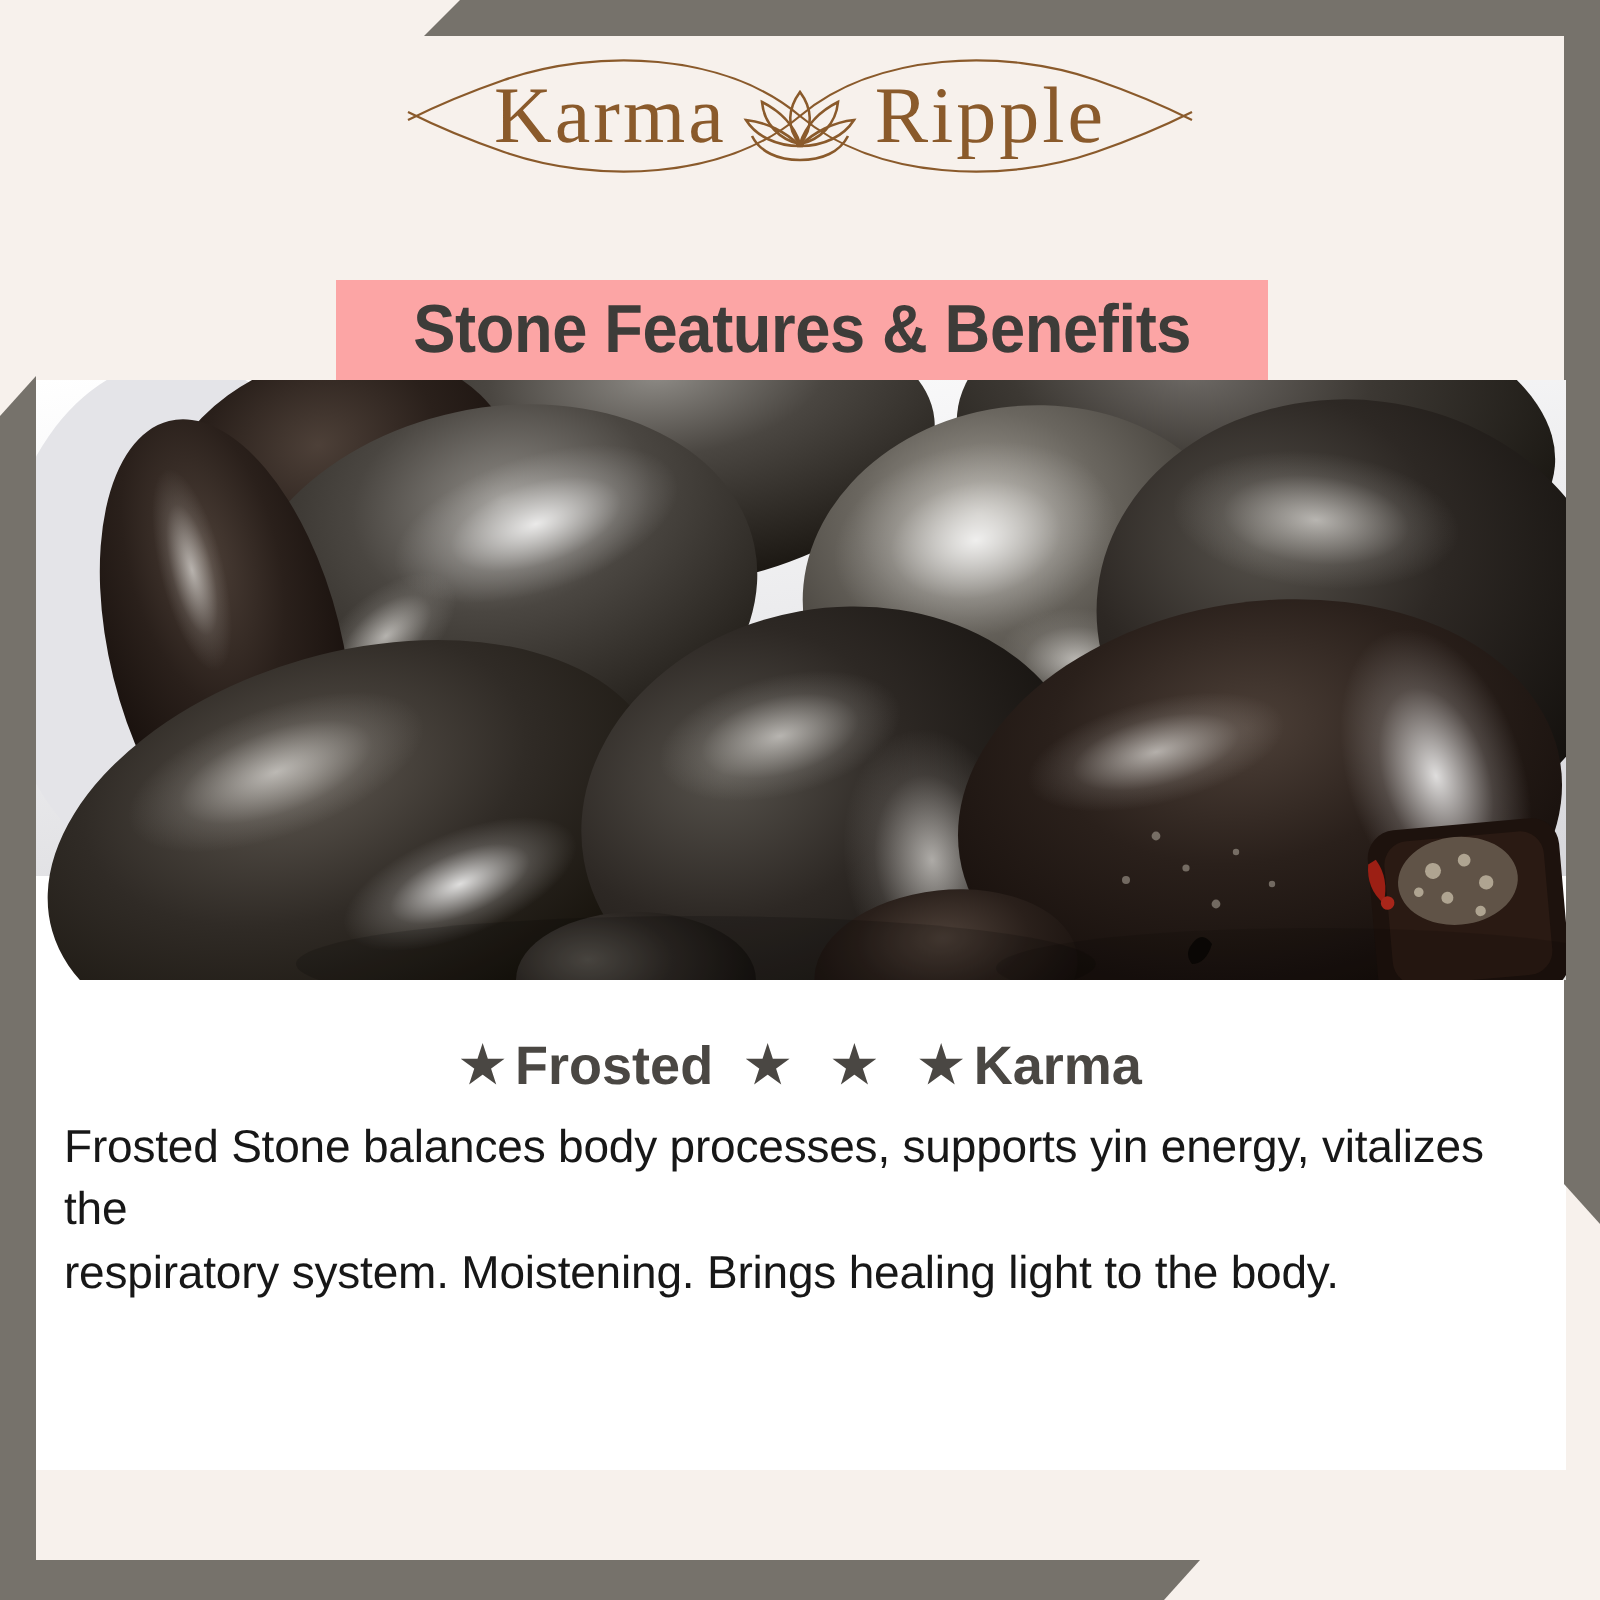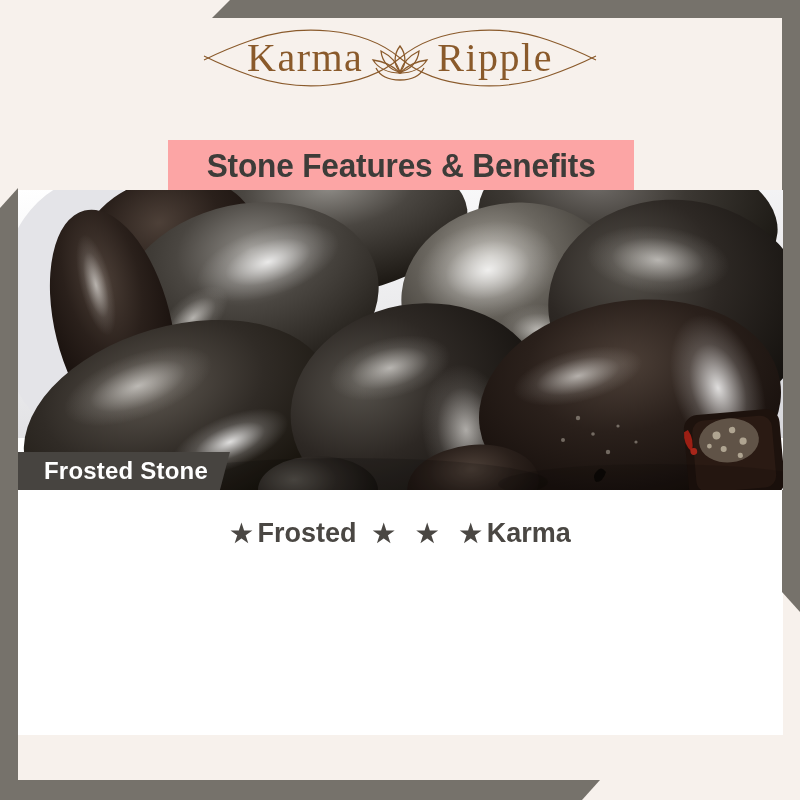--- a/index.html
+++ b/index.html
@@ -342,33 +342,36 @@
         <circle cx="676" cy="258" r="3.4" fill="#a8261a"></circle>
       </g>
 
       <path d="M578 282 q5 -7 10 0 q-3 10 -10 10 q-4 -5 0 -10 Z" fill="#0c0906"></path>
 
       <ellipse cx="330" cy="292" rx="200" ry="24" fill="#000000" opacity="0.16"></ellipse>
       <ellipse cx="640" cy="294" rx="160" ry="20" fill="#000000" opacity="0.12"></ellipse>
     </svg>
   </div>
 
-  <div class="stone-label">Frosted Stone</div>
 
   <div class="benefits">
     <span class="benefit">
       <span class="star">★</span>
       <span>Frosted</span>
     </span>
     <span class="benefit">
       <span class="star">★</span>
     </span>
     <span class="benefit">
       <span class="star">★</span>
     </span>
     <span class="benefit">
       <span class="star">★</span>
       <span>Karma</span>
     </span>
   </div>
 
+  <div class="description">
+    <div>Frosted Stone balances body processes, supports yin energy, vitalizes the</div>
+    <div>respiratory system. Moistening. Brings healing light to the body.</div>
+  </div>
 
 </div>
 
 </body></html>

